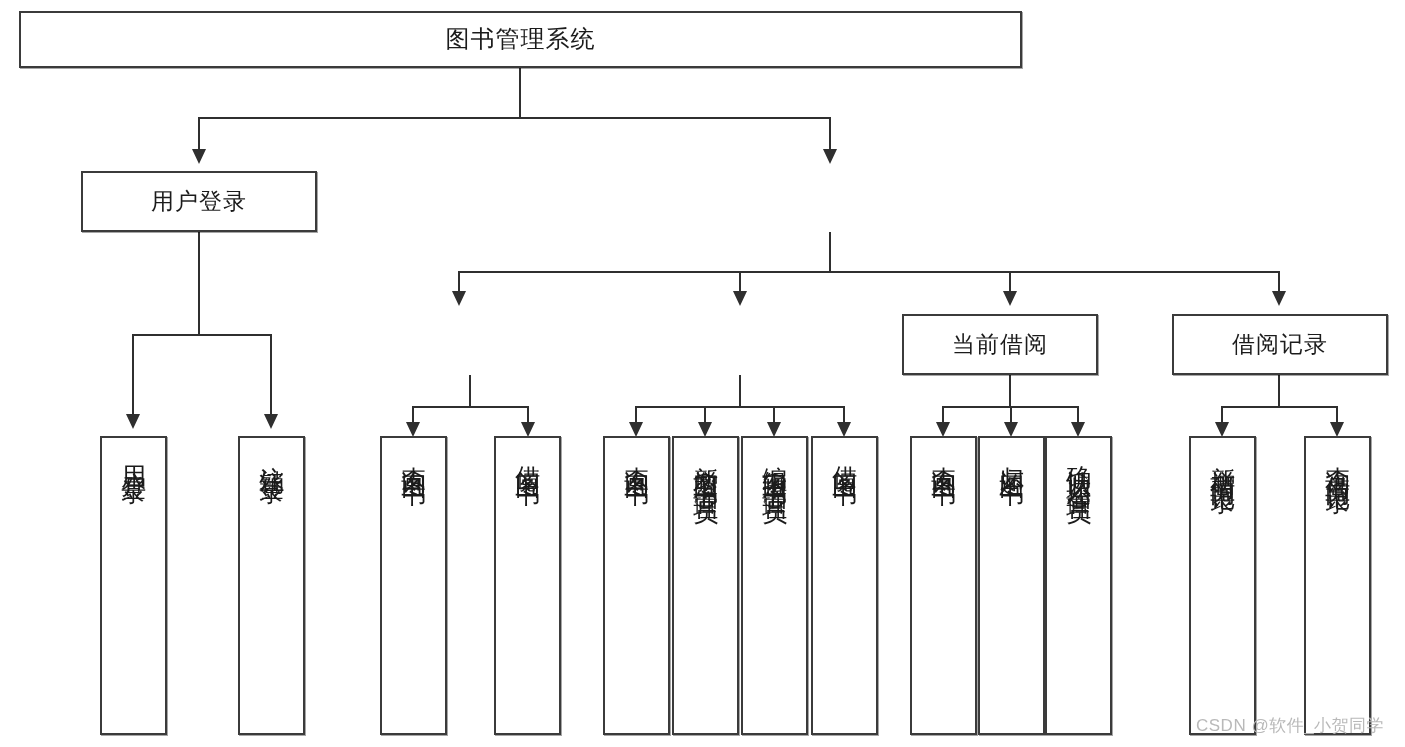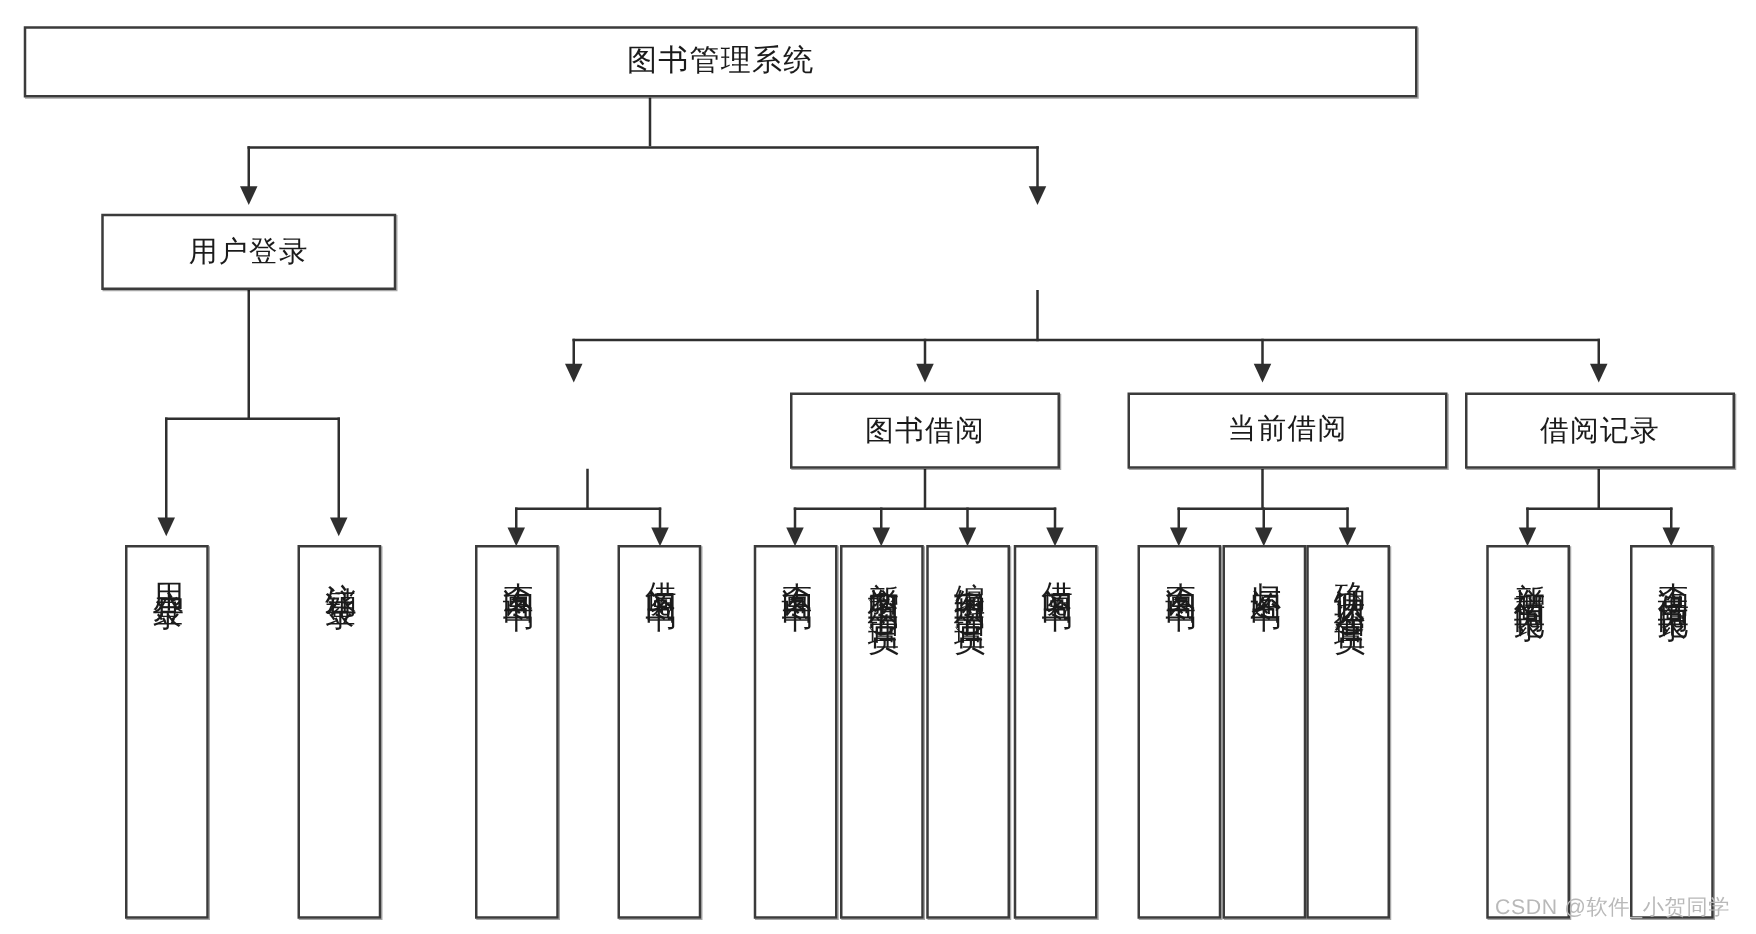--- a/index.html
+++ b/index.html
@@ -75,21 +75,21 @@
     white-space:nowrap;
     z-index:5;
     font-family:"Liberation Sans","DejaVu Sans",sans-serif;
   }
 </style>
 </head>
 <body>
 
 <div id="diagram">
 
-  <div class="node root h" style="left:19px;top:21px;width:1115px;height:57px;">
+  <div class="node root h" style="left:19px;top:11px;width:1003px;height:57px;">
     <span class="label">图书管理系统</span>
   </div>
 
   <div class="edge v" style="left:519px;top:68px;width:2px;height:49px;"></div>
 
   <div class="edge h" style="left:198px;top:117px;width:633px;height:2px;"></div>
 
   <div class="edge v" style="left:198px;top:117px;width:2px;height:34px;"></div>
   <div class="arrow" style="left:192px;top:149px;"></div>
   <div class="edge v" style="left:829px;top:117px;width:2px;height:34px;"></div>
@@ -110,24 +110,21 @@
   <div class="edge h" style="left:458px;top:271px;width:822px;height:2px;"></div>
   <div class="edge v" style="left:458px;top:271px;width:2px;height:22px;"></div>
   <div class="arrow" style="left:452px;top:291px;"></div>
   <div class="edge v" style="left:739px;top:271px;width:2px;height:22px;"></div>
   <div class="arrow" style="left:733px;top:291px;"></div>
   <div class="edge v" style="left:1009px;top:271px;width:2px;height:22px;"></div>
   <div class="arrow" style="left:1003px;top:291px;"></div>
   <div class="edge v" style="left:1278px;top:271px;width:2px;height:22px;"></div>
   <div class="arrow" style="left:1272px;top:291px;"></div>
 
-  <div class="node h" style="left:632px;top:314px;width:216px;height:61px;">
-    <span class="label">图书借阅</span>
-  </div>
-  <div class="node h" style="left:902px;top:314px;width:256px;height:61px;font-family:Liberation Mono, monospace;">
+  <div class="node h" style="left:902px;top:314px;width:196px;height:61px;">
     <span class="label">当前借阅</span>
   </div>
   <div class="node h" style="left:1172px;top:314px;width:216px;height:61px;">
     <span class="label">借阅记录</span>
   </div>
 
   <div class="edge v" style="left:469px;top:375px;width:2px;height:33px;"></div>
   <div class="edge h" style="left:412px;top:406px;width:117px;height:2px;"></div>
   <div class="edge v" style="left:412px;top:406px;width:2px;height:18px;"></div>
   <div class="arrow" style="left:406px;top:422px;"></div>

